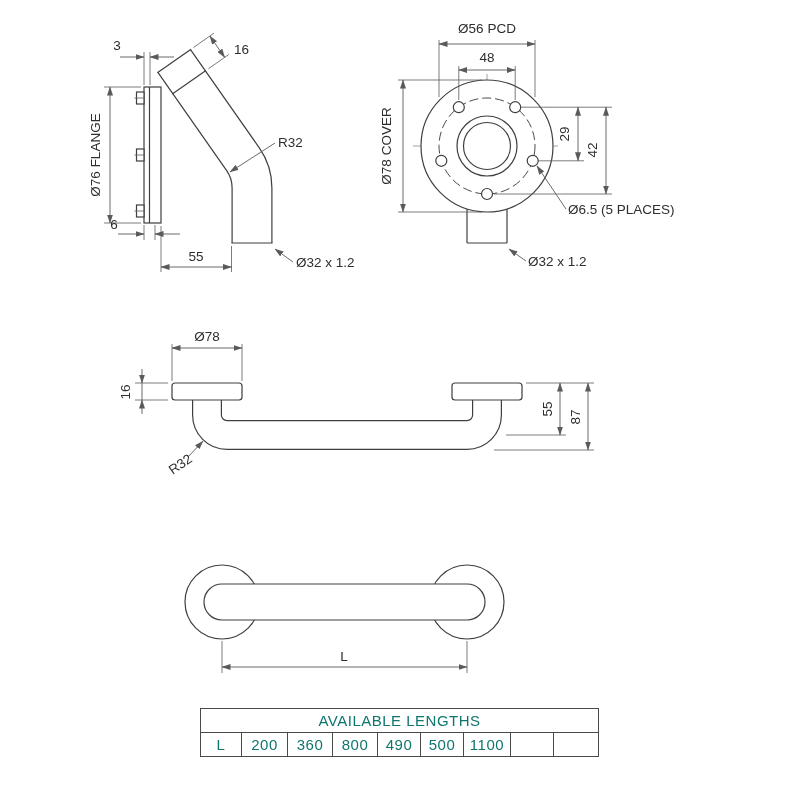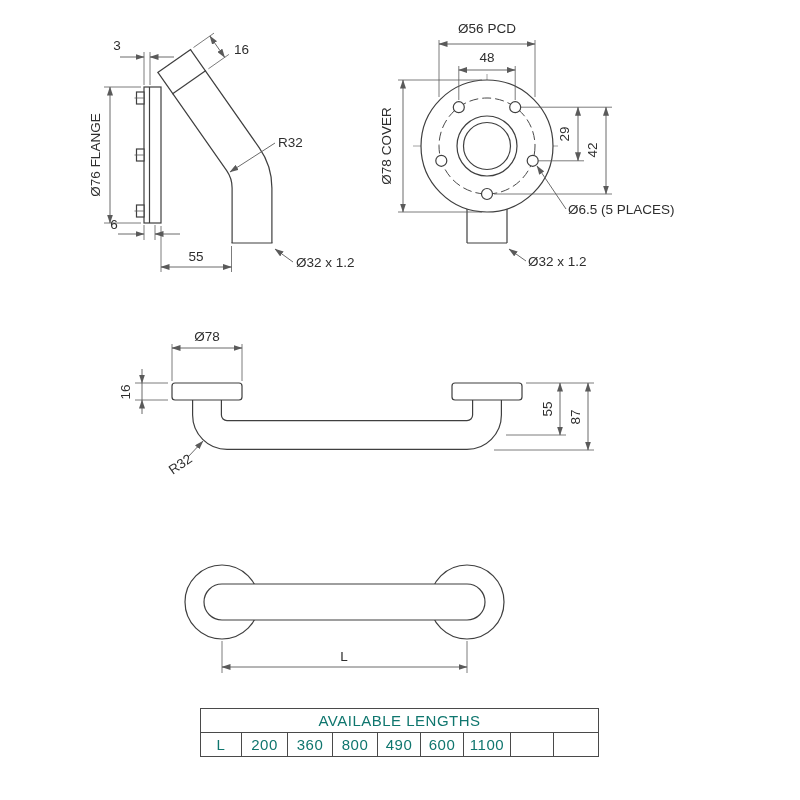--- a/index.html
+++ b/index.html
@@ -238,21 +238,21 @@
     <tbody>
       <tr>
         <th colspan="9">AVAILABLE LENGTHS</th>
       </tr>
       <tr>
         <td>L</td>
         <td>200</td>
         <td>360</td>
         <td>800</td>
         <td>490</td>
-        <td>600</td>
+        <td>500</td>
         <td>1100</td>
         <td></td>
         <td></td>
       </tr>
     </tbody>
   </table>
 </div>
 
 </div>
 

